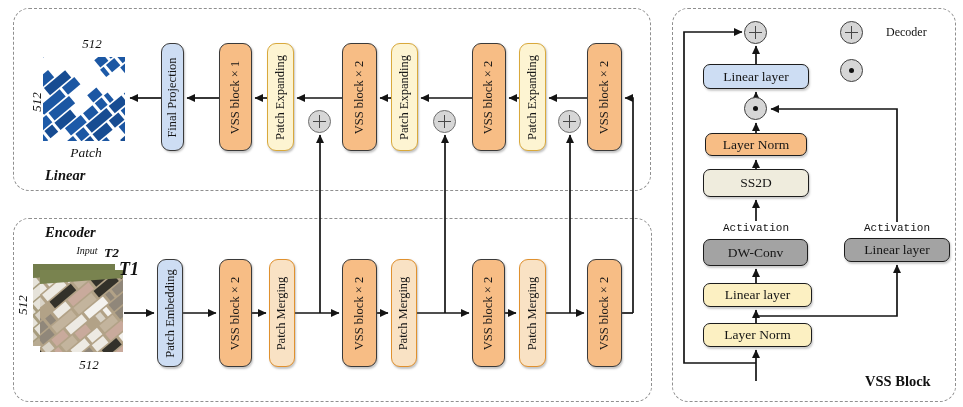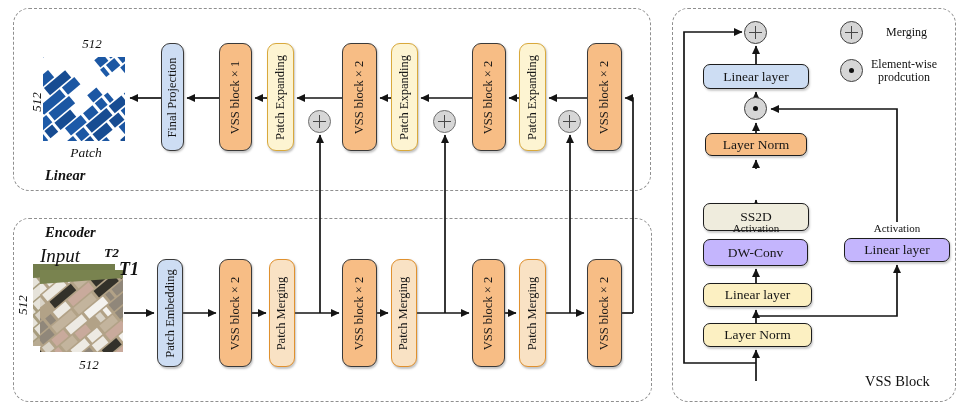--- a/index.html
+++ b/index.html
@@ -11,36 +11,36 @@
           display:flex;align-items:center;justify-content:center;
           box-shadow:1px 1.5px 2px rgba(90,90,90,.35);box-sizing:border-box;}
   .vblock > span{transform:rotate(-90deg);white-space:nowrap;font-size:12.5px;color:#151515;}
   .hblock{position:absolute;z-index:3;border:1.5px solid #1d1d1d;border-radius:7px;
           display:flex;align-items:center;justify-content:center;font-size:13.5px;color:#151515;
           box-shadow:1px 1.5px 2px rgba(90,90,90,.3);box-sizing:border-box;}
   .c-blue{background:#cdddf3;}
   .c-orange{background:#f7bd85;}
   .c-expand{background:#fdf4d2;border-color:#d9a93c;}
   .c-merge{background:#f9e2c4;border-color:#e0912f;}
-  .c-pink{background:#c4b5fd;}
-  .c-cream{background:#efecdd;margin-top:34px;}
+  .c-pink{background:#a3a3a3;}
+  .c-cream{background:#efecdd;}
   .c-soft{background:#fcf0c2;}
   .circ{position:absolute;z-index:4;width:23px;height:23px;border-radius:50%;
         background:#d6d6d6;border:1.2px solid #6f6f6f;box-sizing:border-box;
         display:flex;align-items:center;justify-content:center;}
   .circ.dark{border-color:#3f3f3f;}
   .plus{position:relative;width:15px;height:15px;}
   .plus::before{content:"";position:absolute;left:1px;top:6.7px;width:13px;height:1.5px;background:#474747;}
   .plus::after{content:"";position:absolute;left:6.7px;top:1px;width:1.5px;height:13px;background:#474747;}
   .dotg{width:5.5px;height:5.5px;border-radius:50%;background:#111;}
   .lbl{position:absolute;z-index:5;white-space:nowrap;}
   .it{font-style:italic;font-size:13px;}
   .bi{font-style:italic;font-weight:bold;font-size:14.5px;}
   .rot{transform:rotate(-90deg);}
-  .small{font-size:11px;}
+  .small{font-size:11px;font-family:Liberation Mono, monospace;}
   .leg{font-size:12px;}
   .imgsvg{position:absolute;z-index:3;}
   .ctr{text-align:center;}
 </style>
 </head>
 <body>
 
 <div class="canvas">
 
   <div class="dbox" style="left:13px;top:8px;width:636px;height:181px"></div>
@@ -273,21 +273,21 @@
       <span class="plus"></span>
     </div>
   <div class="circ" style="left:433px;top:110px">
       <span class="plus"></span>
     </div>
   <div class="circ" style="left:558px;top:110px">
       <span class="plus"></span>
     </div>
 
   <div class="lbl bi" style="left:45px;top:224px">Encoder</div>
-  <div class="lbl it ctr" style="left:37px;top:245px;width:46px;font-size:19px">Input</div>
+  <div class="lbl it ctr" style="left:64px;top:245px;width:46px;font-size:10px">Input</div>
   <div class="lbl bi" style="left:104px;top:245px;font-size:13.5px">T2</div>
   <div class="lbl bi" style="left:119px;top:259px;font-size:18px">T1</div>
   <div class="lbl it rot ctr" style="left:8px;top:297px;width:30px">512</div>
   <div class="lbl it ctr" style="left:56px;top:357px;width:66px">512</div>
   <svg id="img-t2" class="imgsvg" style="left:33px;top:264px" width="82" height="82">
       <rect width="82" height="82" fill="#a79c7e"></rect>
       <g transform="rotate(-40 41 41)">
         <rect x="-46.48668803051114" y="-57.4" width="11.94393090121448" height="8.5" fill="#d9d3c7"></rect>
         <rect x="-31.54275712929666" y="-57.4" width="9.758427673578263" height="8.5" fill="#e6e3da"></rect>
         <rect x="-18.7843294557184" y="-57.4" width="15.842207897081972" height="8.5" fill="#8f8678"></rect>
@@ -719,27 +719,23 @@
     </div>
   <div class="hblock c-pink" style="left:844px;top:238px;width:106px;height:24px">
       <span>Linear layer</span>
     </div>
   <div class="hblock c-soft" style="left:703px;top:283px;width:109px;height:24px">
       <span>Linear layer</span>
     </div>
   <div class="hblock c-soft" style="left:703px;top:323px;width:109px;height:24px">
       <span>Layer Norm</span>
     </div>
-  <div class="lbl" style="left:865px;top:373px;font-weight:normal;font-size:14.5px">VSS Block</div>
+  <div class="lbl" style="left:865px;top:373px;font-weight:bold;font-size:14.5px">VSS Block</div>
 
   <div class="circ dark" style="left:840px;top:21px">
       <span class="plus"></span>
     </div>
-  <div class="lbl leg" style="left:886px;top:25px">Merging</div>
+  <div class="lbl leg" style="left:886px;top:25px">Decoder</div>
   <div class="circ dark" style="left:840px;top:59px">
       <span class="dotg"></span>
     </div>
-  <div class="lbl leg ctr" style="left:868px;top:58px;width:72px;line-height:13px;white-space:normal">
-    <span>Element-wise</span><br>
-    <span>prodcution</span>
-  </div>
 
 </div>
 
 </body></html>

